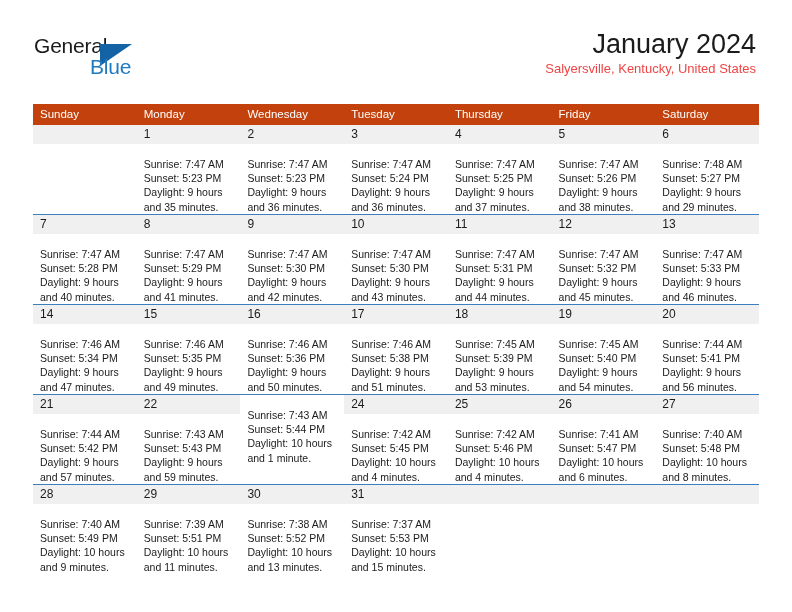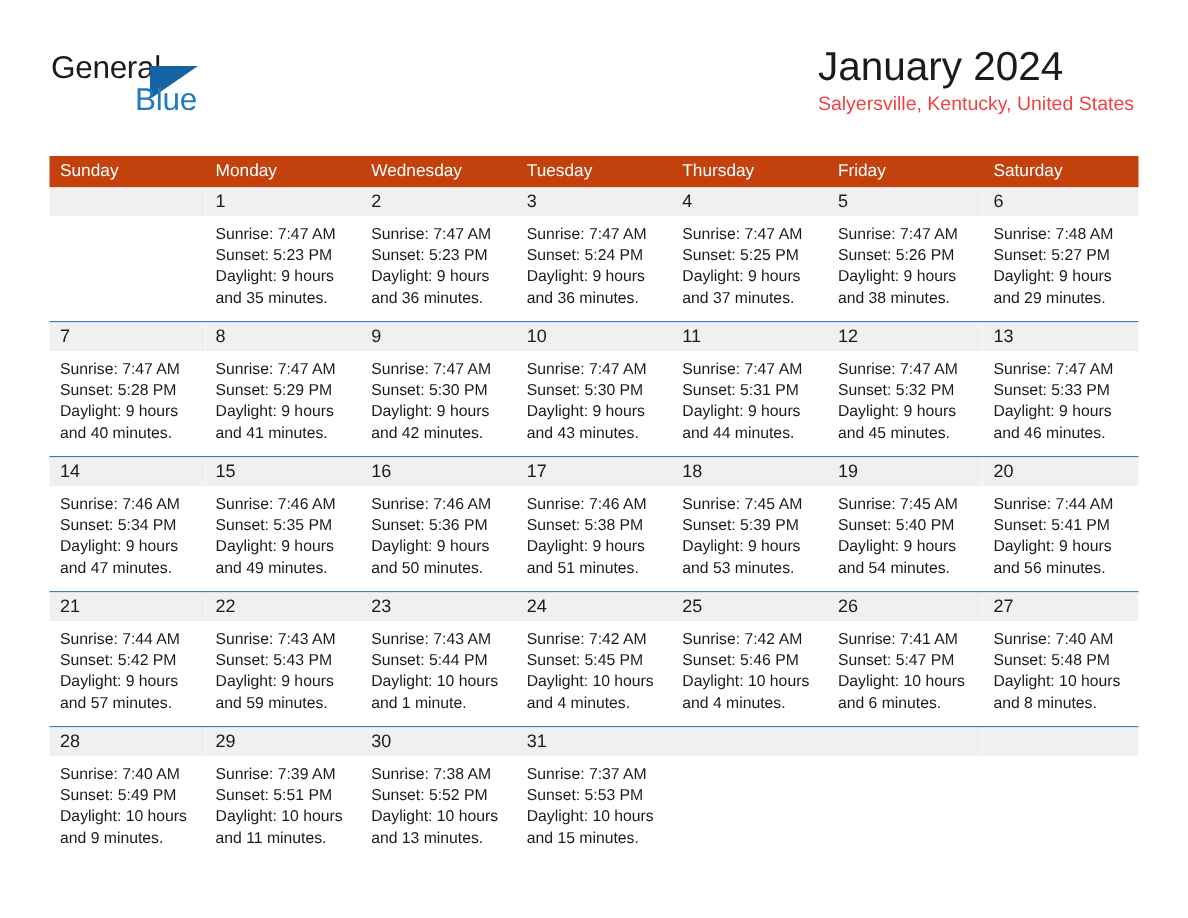--- a/index.html
+++ b/index.html
@@ -60,20 +60,21 @@
     width: 0;
     height: 0;
     border-left: 32px solid #1463a5;
     border-bottom: 22px solid transparent;
   }
 
   .title-block {
     position: absolute;
     right: 36px;
     top: 28px;
+    text-align: right;
   }
   .cal-title {
     font-size: 27px;
     color: #1b1b1b;
     line-height: 32px;
     white-space: nowrap;
   }
   .cal-subtitle {
     font-size: 13px;
     color: #ef4444;
@@ -129,21 +130,21 @@
     font-size: 12px;
     line-height: 19px;
     padding-left: 7px;
     color: #1b1b1b;
     box-sizing: border-box;
   }
   .day-cell.empty .day-num {
     background: #f0f0f0;
   }
   .day-body {
-    padding: 5px 7px 0 7px;
+    padding: 13px 7px 0 7px;
     font-size: 10.5px;
     line-height: 14.2px;
     color: #1b1b1b;
   }
   .day-body div {
     white-space: nowrap;
   }
 </style>
 </head>
 <body>
@@ -388,21 +389,20 @@
       <div class="day-cell">
         <div class="day-num">22</div>
         <div class="day-body">
           <div>Sunrise: 7:43 AM</div>
           <div>Sunset: 5:43 PM</div>
           <div>Daylight: 9 hours</div>
           <div>and 59 minutes.</div>
         </div>
       </div>
       <div class="day-cell">
-        <div class="day-num">23</div>
         <div class="day-body">
           <div>Sunrise: 7:43 AM</div>
           <div>Sunset: 5:44 PM</div>
           <div>Daylight: 10 hours</div>
           <div>and 1 minute.</div>
         </div>
       </div>
       <div class="day-cell">
         <div class="day-num">24</div>
         <div class="day-body">

